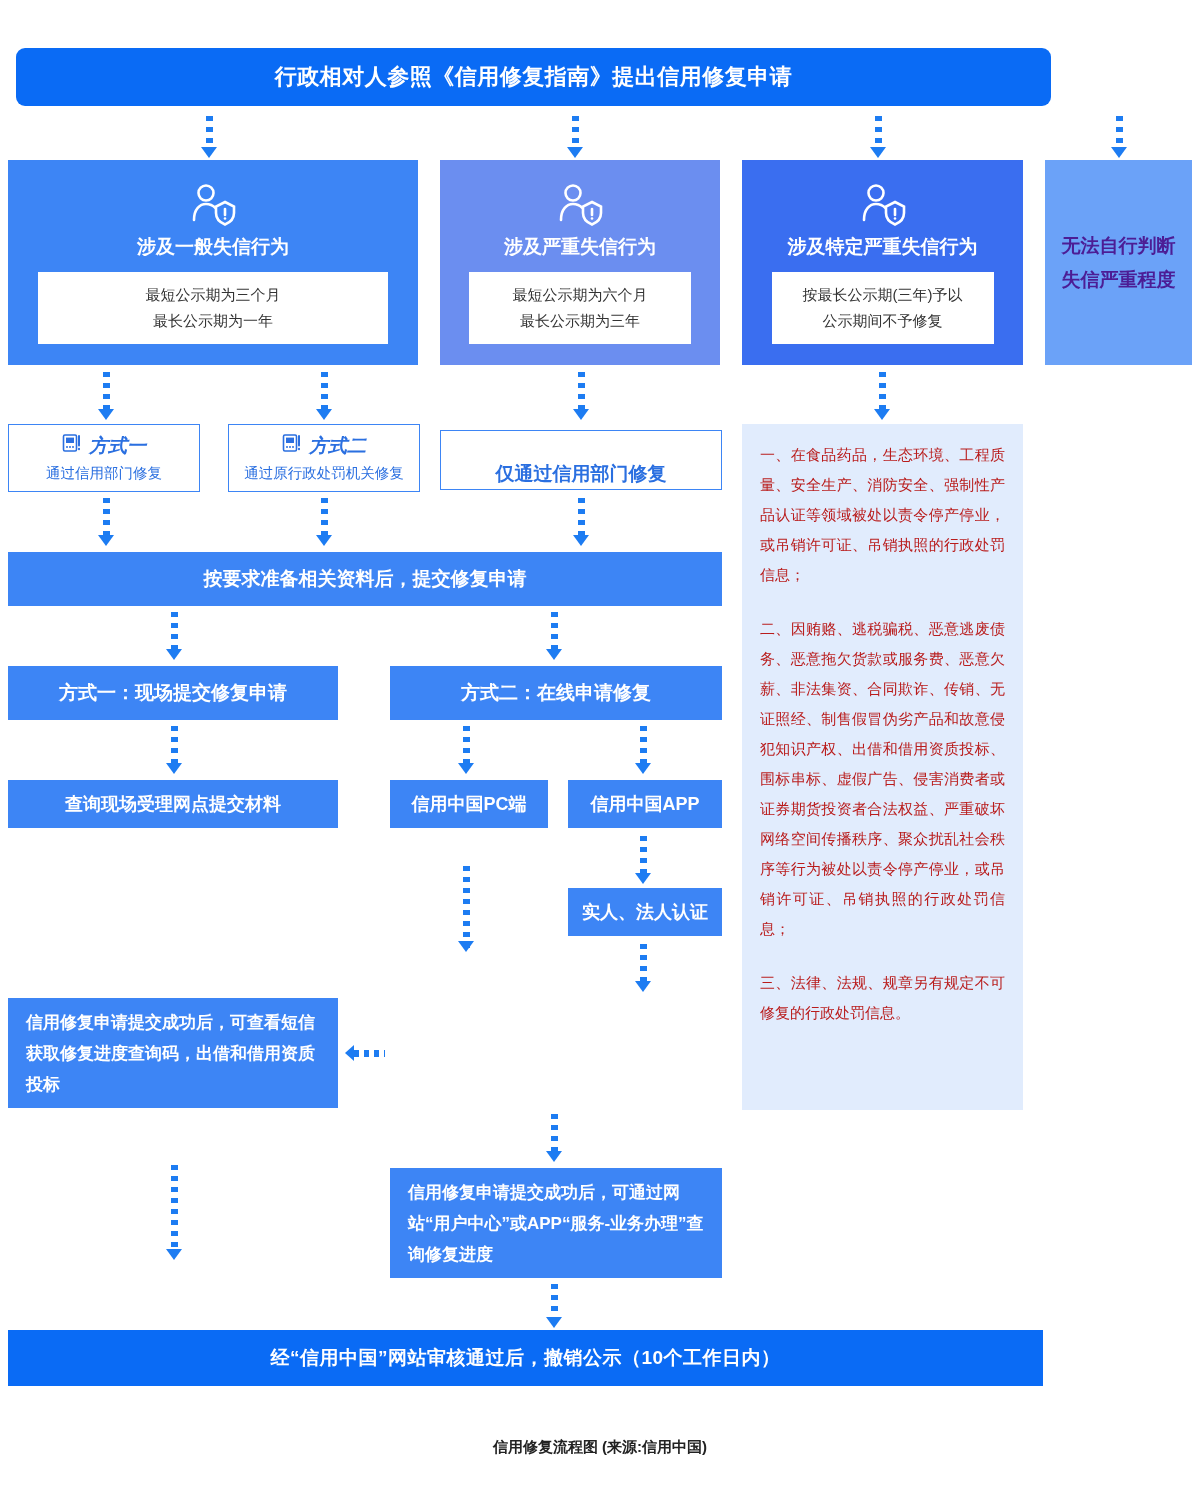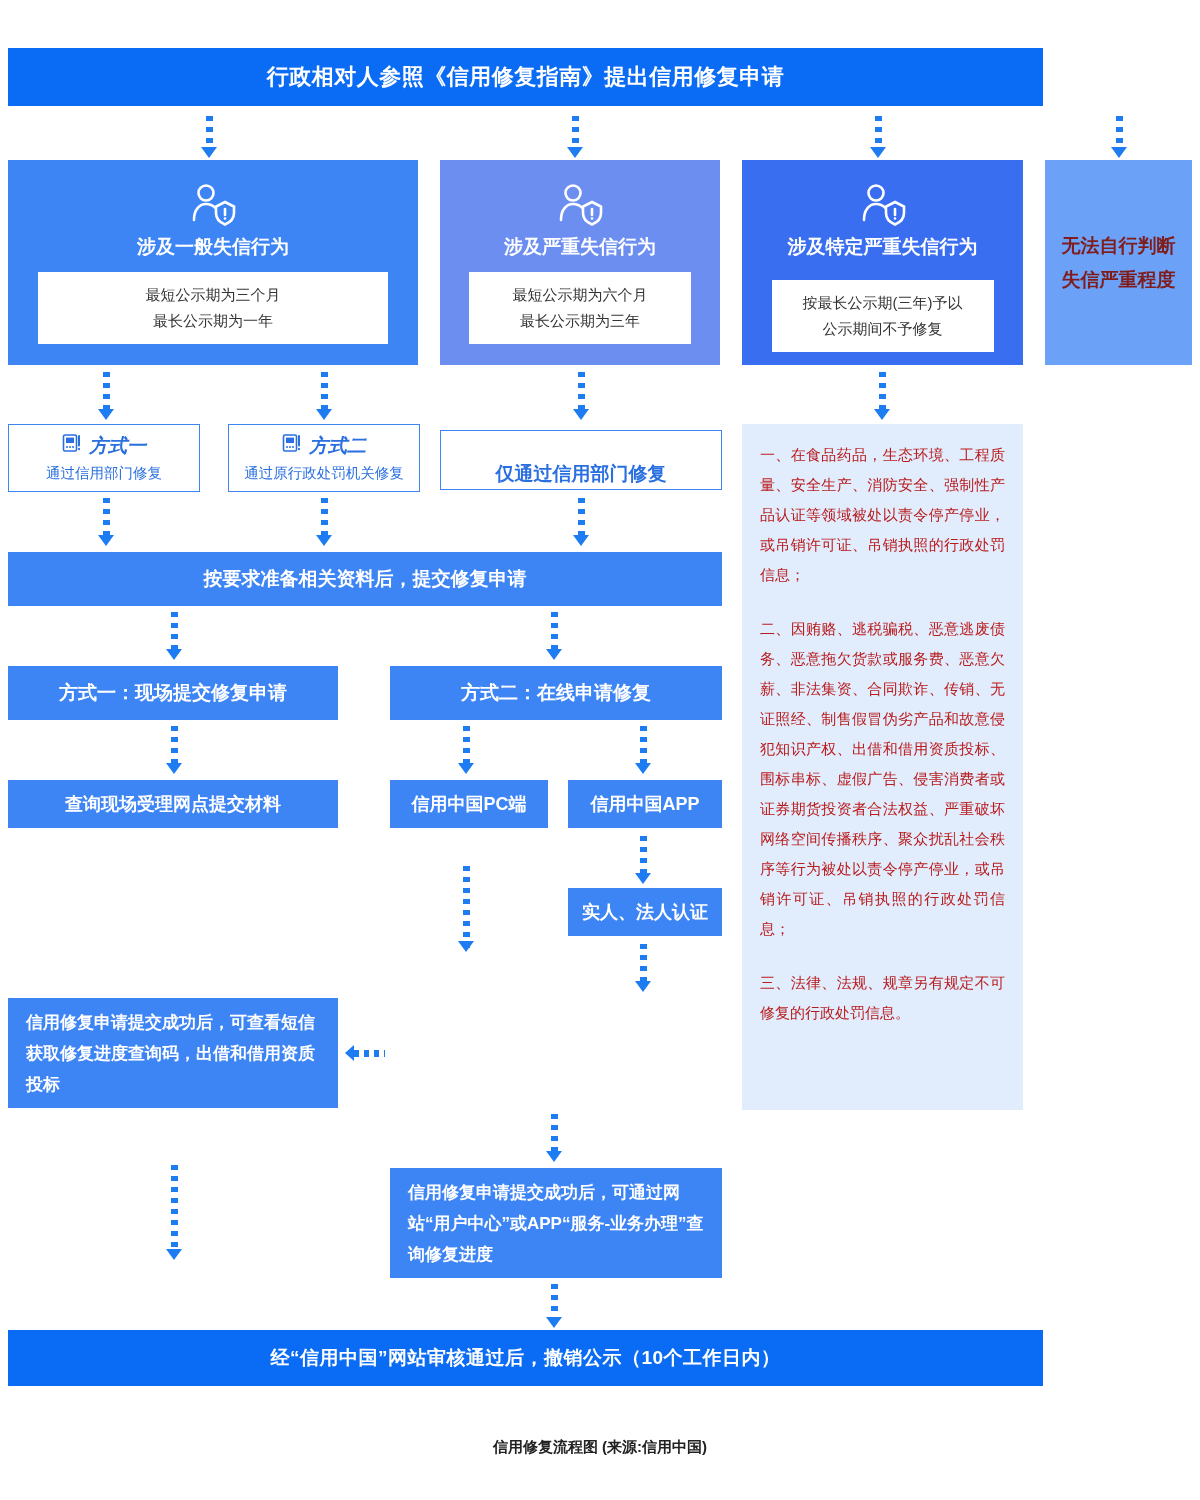--- a/index.html
+++ b/index.html
@@ -24,21 +24,21 @@
     padding-top: 22px; color: #fff;
   }
   .cat .cat-title { font-size: 19px; font-weight: 600; margin-top: 6px; }
   .cat .cat-body {
     background: #fff; color: #333; font-size: 15px; line-height: 26px;
     text-align: center; font-weight: 400;
     display: flex; flex-direction: column; align-items: center; justify-content: center;
   }
   .cat-plain {
     flex-direction: column; align-items: center; justify-content: center;
-    color: #7f1d1d; font-size: 19px; font-weight: 600; line-height: 34px;
+    color: #4c1d95; font-size: 19px; font-weight: 600; line-height: 34px;
   }
 
   .outline {
     background: #fff; border: 1.5px solid #3d85f5; color: #2a6fe0;
     flex-direction: column; align-items: center; justify-content: center;
   }
   .outline .ol-top { display: flex; align-items: flex-start; gap: 7px; font-size: 19px; font-weight: 600; font-style: italic; }
   .outline .ol-sub { font-size: 14.5px; margin-top: 5px; font-weight: 400; }
   .outline .ol-one { font-size: 19px; font-weight: 600; margin-top: 28px; }
 
@@ -79,21 +79,21 @@
     background-image: linear-gradient(90deg, #1d7cf2 50%, transparent 0);
     background-size: 10px 7px; background-repeat: repeat-x; }
 
   .icon-person { display: block; }
 </style>
 </head>
 <body>
 
 <div id="canvas">
 
-  <div class="node bar" style="left:8px; top:48px; width:1035px; height:58px;">
+  <div class="node bar" style="left:16px; top:48px; width:1035px; height:58px;border-radius:9px;">
     <span>行政相对人参照《信用修复指南》提出信用修复申请</span>
   </div>
 
   <div class="conn" style="left:203px; top:116px; height:42px;">
       <div class="dots"></div>
       <div class="head"></div>
     </div>
   <div class="conn" style="left:569px; top:116px; height:42px;">
       <div class="dots"></div>
       <div class="head"></div>
@@ -145,21 +145,21 @@
     <span>
       <svg class="icon-person" width="52" height="46" viewBox="0 0 52 46" fill="none" stroke="#fff" stroke-width="2.6">
         <circle cx="19" cy="11" r="7.5"></circle>
         <path d="M7 38 C7 27 13 22 19 22 C23 22 26 23.5 28.5 26" stroke-linecap="round"></path>
         <path d="M38 20 L47 24.5 V31 C47 36.5 43 40.5 38 42.5 C33 40.5 29 36.5 29 31 V24.5 Z"></path>
         <line x1="38" y1="27" x2="38" y2="33" stroke-linecap="round"></line>
         <circle cx="38" cy="36.5" r="1.3" fill="#fff" stroke="none"></circle>
       </svg>
     </span>
     <span class="cat-title">涉及特定严重失信行为</span>
-    <div class="cat-body" style="width:222px; height:72px; margin-top:20px;">
+    <div class="cat-body" style="width:222px; height:72px; margin-top:12px;">
       <span>按最长公示期(三年)予以</span>
       <span>公示期间不予修复</span>
     </div>
   </div>
 
   <div class="node cat-plain" style="left:1045px; top:160px; width:147px; height:205px; background:#6ba2f8;">
     <span>无法自行判断</span>
     <span>失信严重程度</span>
   </div>
 

